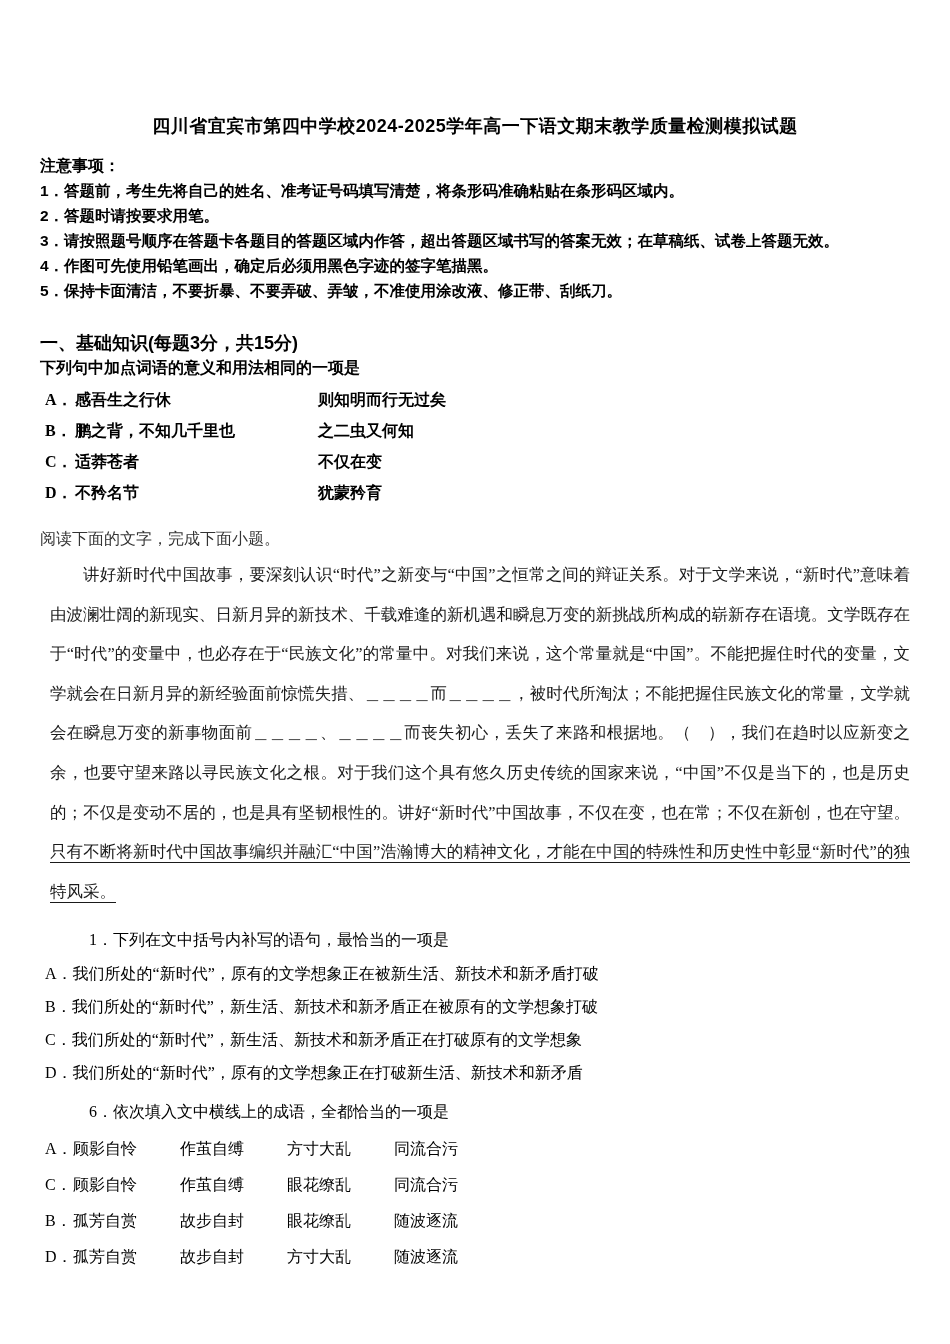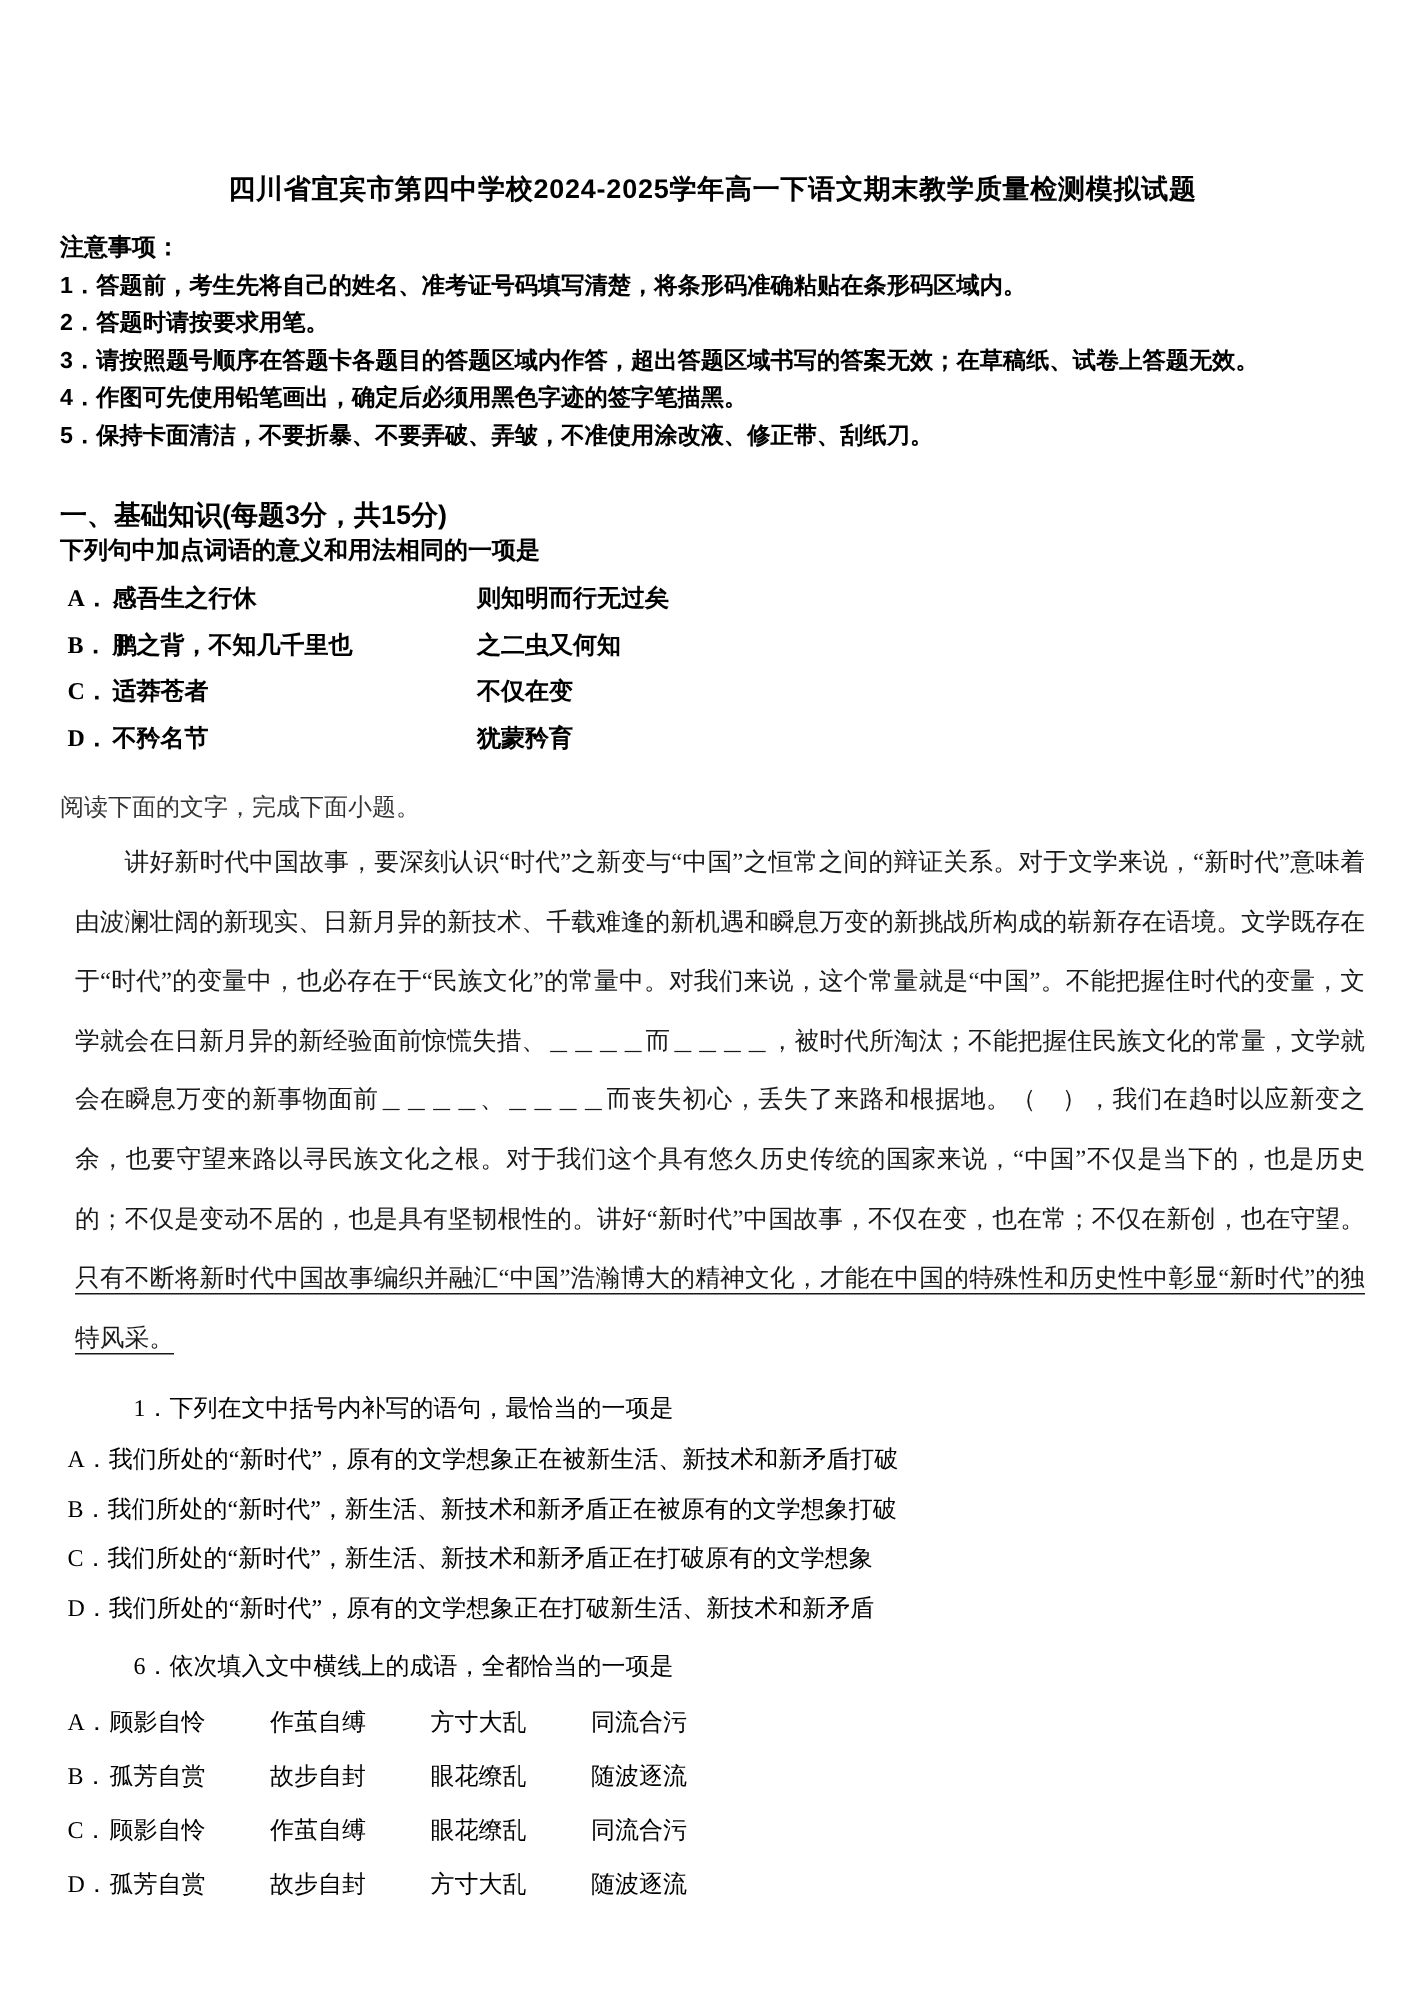--- a/index.html
+++ b/index.html
@@ -158,23 +158,23 @@
     <div class="q-opt">C．我们所处的“新时代”，新生活、新技术和新矛盾正在打破原有的文学想象</div>
     <div class="q-opt">D．我们所处的“新时代”，原有的文学想象正在打破新生活、新技术和新矛盾</div>
   </div>
 
   <div class="q-stem">6．依次填入文中横线上的成语，全都恰当的一项是</div>
   <div>
     <div class="idiom-row">
       <span class="idiom-label">A．</span><span class="idiom">顾影自怜</span><span class="idiom">作茧自缚</span><span class="idiom">方寸大乱</span><span class="idiom">同流合污</span>
     </div>
     <div class="idiom-row">
-      <span class="idiom-label">B．</span><span class="idiom">孤芳自赏</span><span class="idiom">故步自封</span><span class="idiom">眼花缭乱</span><span class="idiom">随波逐流</span>
+      <span class="idiom-label">C．</span><span class="idiom">顾影自怜</span><span class="idiom">作茧自缚</span><span class="idiom">眼花缭乱</span><span class="idiom">同流合污</span>
     </div>
     <div class="idiom-row">
-      <span class="idiom-label">C．</span><span class="idiom">顾影自怜</span><span class="idiom">作茧自缚</span><span class="idiom">眼花缭乱</span><span class="idiom">同流合污</span>
+      <span class="idiom-label">B．</span><span class="idiom">孤芳自赏</span><span class="idiom">故步自封</span><span class="idiom">眼花缭乱</span><span class="idiom">随波逐流</span>
     </div>
     <div class="idiom-row">
       <span class="idiom-label">D．</span><span class="idiom">孤芳自赏</span><span class="idiom">故步自封</span><span class="idiom">方寸大乱</span><span class="idiom">随波逐流</span>
     </div>
   </div>
 
 </div>
 
 </body></html>

